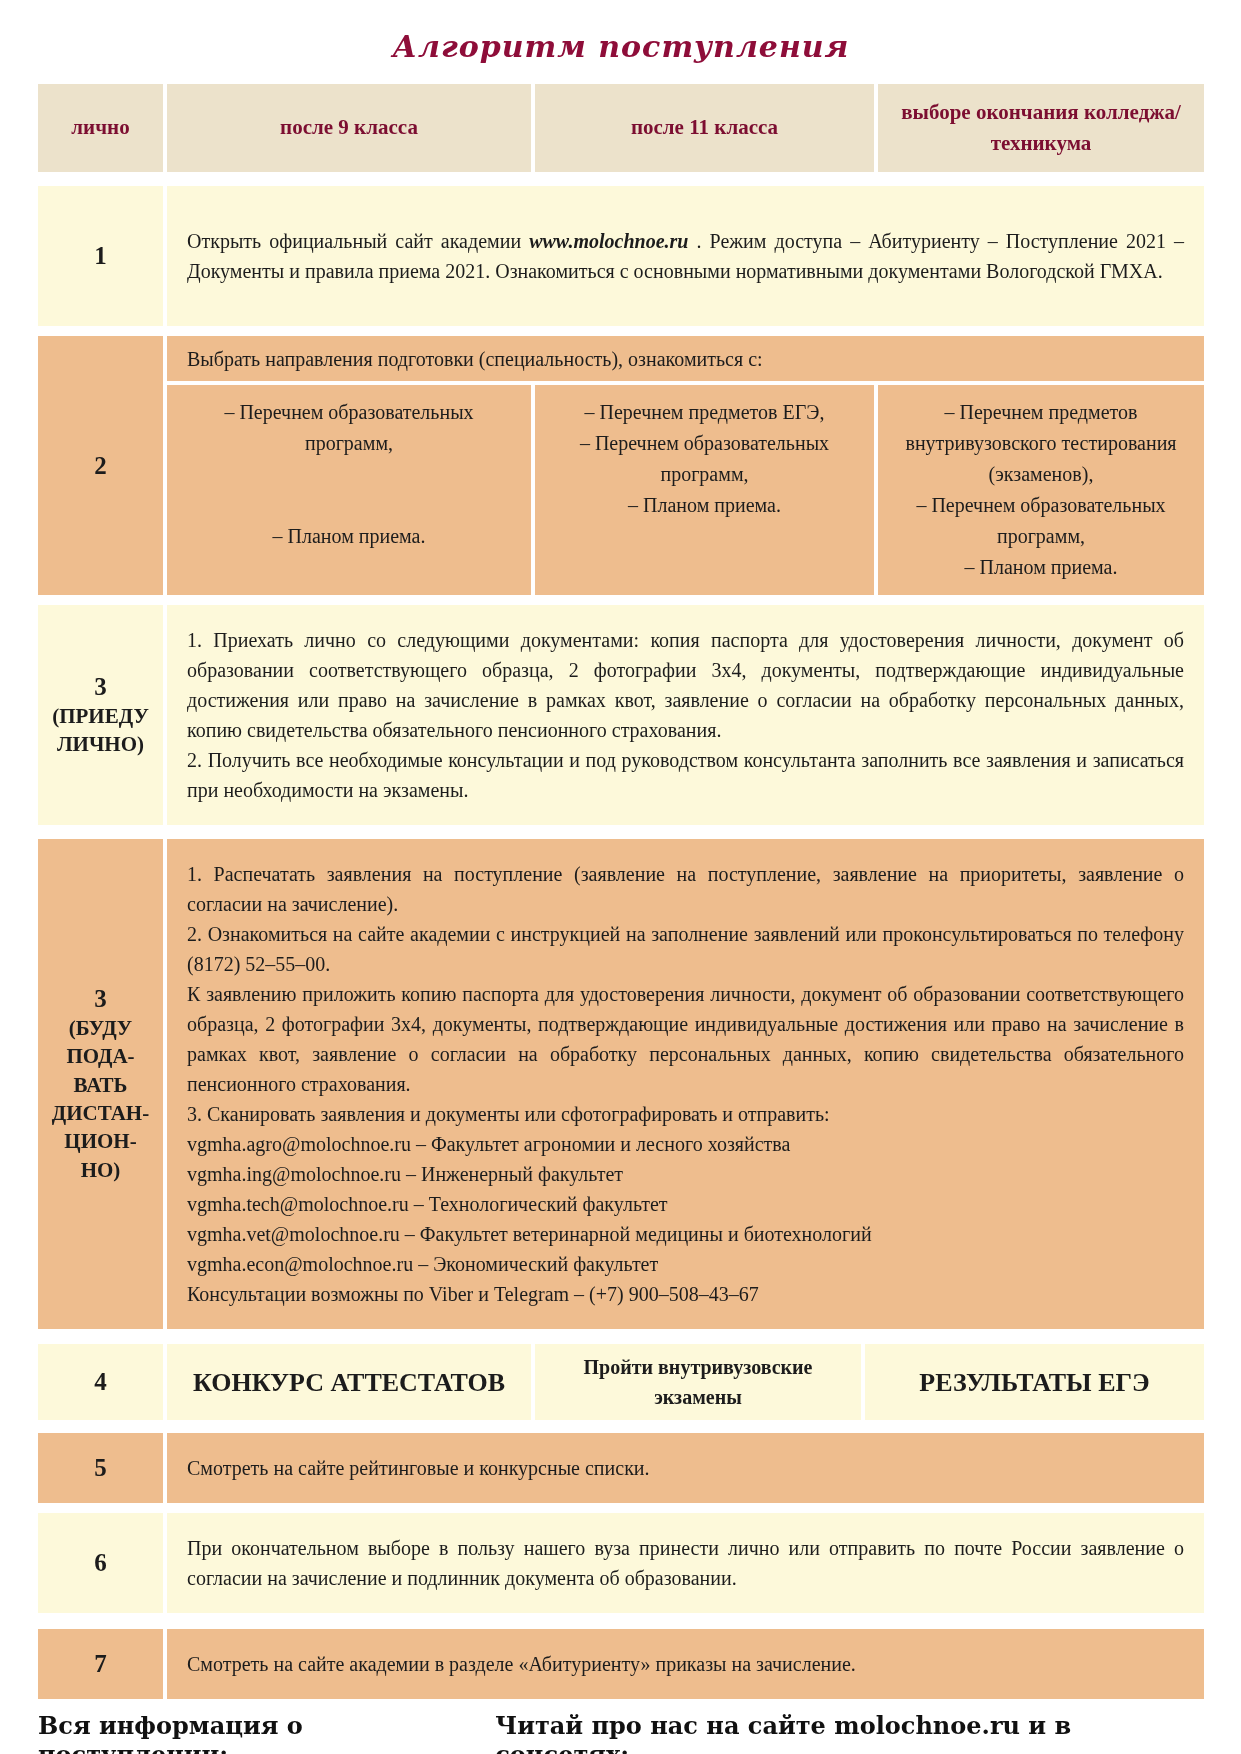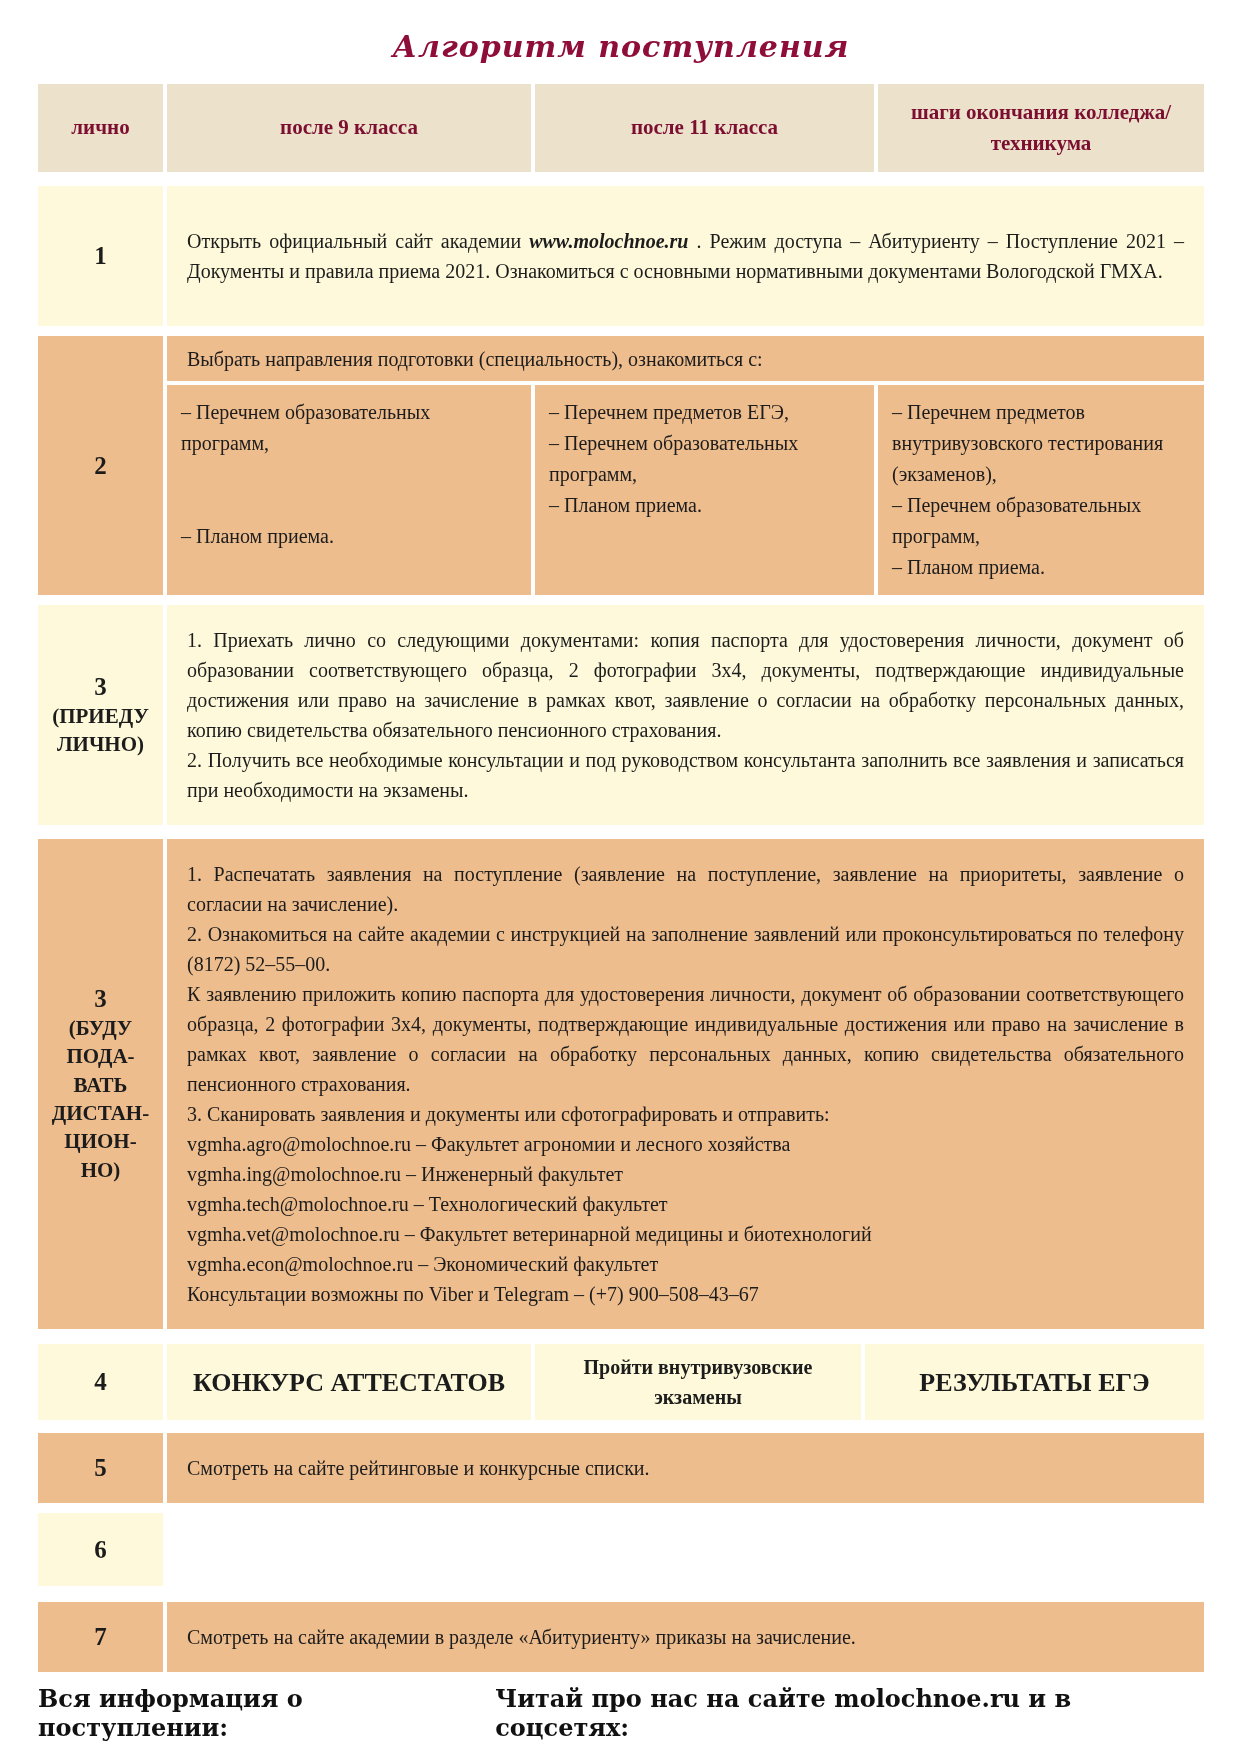--- a/index.html
+++ b/index.html
@@ -47,21 +47,21 @@
 
   .content {
     flex: 1 1 auto; display: flex; align-items: center;
     padding: 20px 20px; font-size: 20px; line-height: 1.5;
   }
   .content .txt { width: 100%; text-align: justify; white-space: pre-line; }
   .content.top { align-items: flex-start; }
 
   .r2-right { flex: 1 1 auto; display: flex; flex-direction: column; gap: 4px; }
   .r2-intro { padding: 12px 20px 10px 20px; font-size: 20px; }
-  .r2-cols { display: flex; gap: 4px; flex: 1 1 auto; }
+  .r2-cols { display: flex; gap: 4px; flex: 1 1 auto; text-align: center; }
   .r2-cell { padding: 12px 14px; font-size: 20px; line-height: 1.55; white-space: pre-line; }
   .r2 .w-c2b { width: 364px; flex: 0 0 364px; }
   .r2 .w-c3b { width: 339px; flex: 0 0 339px; }
 
   .row1 { min-height: 140px; }
   .row2 { min-height: 242px; }
   .row3 { min-height: 206px; margin-bottom: 14px; }
   .row3b { min-height: 468px; margin-bottom: 15px; }
   .row4 { min-height: 76px; margin-bottom: 13px; }
   .row5 { min-height: 61px; }
@@ -107,21 +107,21 @@
 <body>
 
 <div class="page">
 
   <h1 class="title">Алгоритм поступления</h1>
 
   <div class="trow hdr">
     <div class="hcell w-step bg-beige">лично</div>
     <div class="hcell w-c2 bg-beige">после 9 класса</div>
     <div class="hcell w-c3 bg-beige">после 11 класса</div>
-    <div class="hcell w-rest bg-beige">шаги окончания колледжа/
+    <div class="hcell w-rest bg-beige">выборе окончания колледжа/
 техникума</div>
   </div>
 
   <div class="trow row1">
     <div class="step w-step bg-yellow">
       <div class="num">1</div>
     </div>
     <div class="content bg-yellow">
       <div class="txt"><span>Открыть официальный сайт академии </span><span class="link-bold">www.molochnoe.ru</span><span> . Режим доступа – Абитуриенту – Поступление 2021 – Документы и правила приема 2021. Ознакомиться с основными нормативными документами Вологодской ГМХА.</span></div>
     </div>
@@ -199,20 +199,23 @@
     </div>
     <div class="content bg-orange">
       <div class="txt">Смотреть на сайте рейтинговые и конкурсные списки.</div>
     </div>
   </div>
 
   <div class="trow row6">
     <div class="step w-step bg-yellow">
       <div class="num">6</div>
     </div>
+    <div class="content bg-yellow">
+      <div class="txt">При окончательном выборе в пользу нашего вуза принести лично или отправить по почте России заявление о согласии на зачисление и подлинник документа об образовании.</div>
+    </div>
   </div>
 
   <div class="trow row7">
     <div class="step w-step bg-orange">
       <div class="num">7</div>
     </div>
     <div class="content bg-orange">
       <div class="txt">Смотреть на сайте академии в  разделе «Абитуриенту» приказы на зачисление.</div>
     </div>
   </div>

